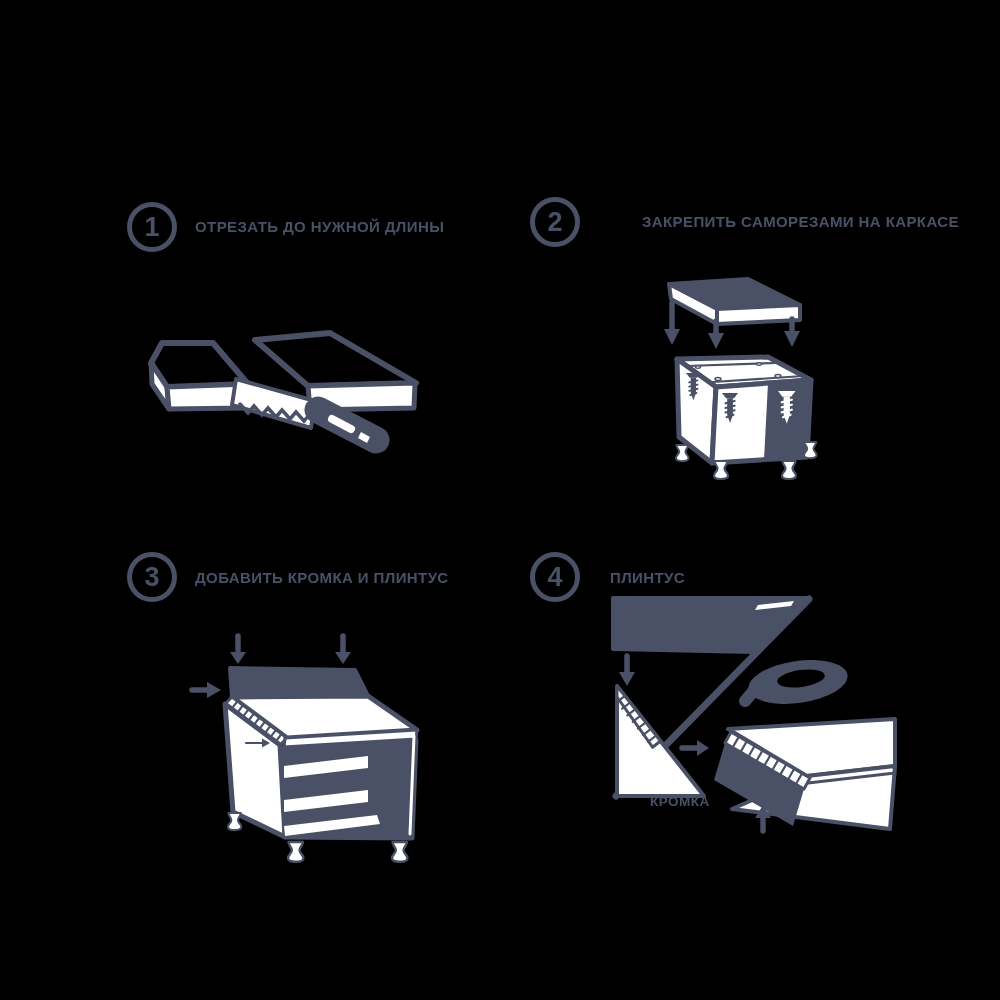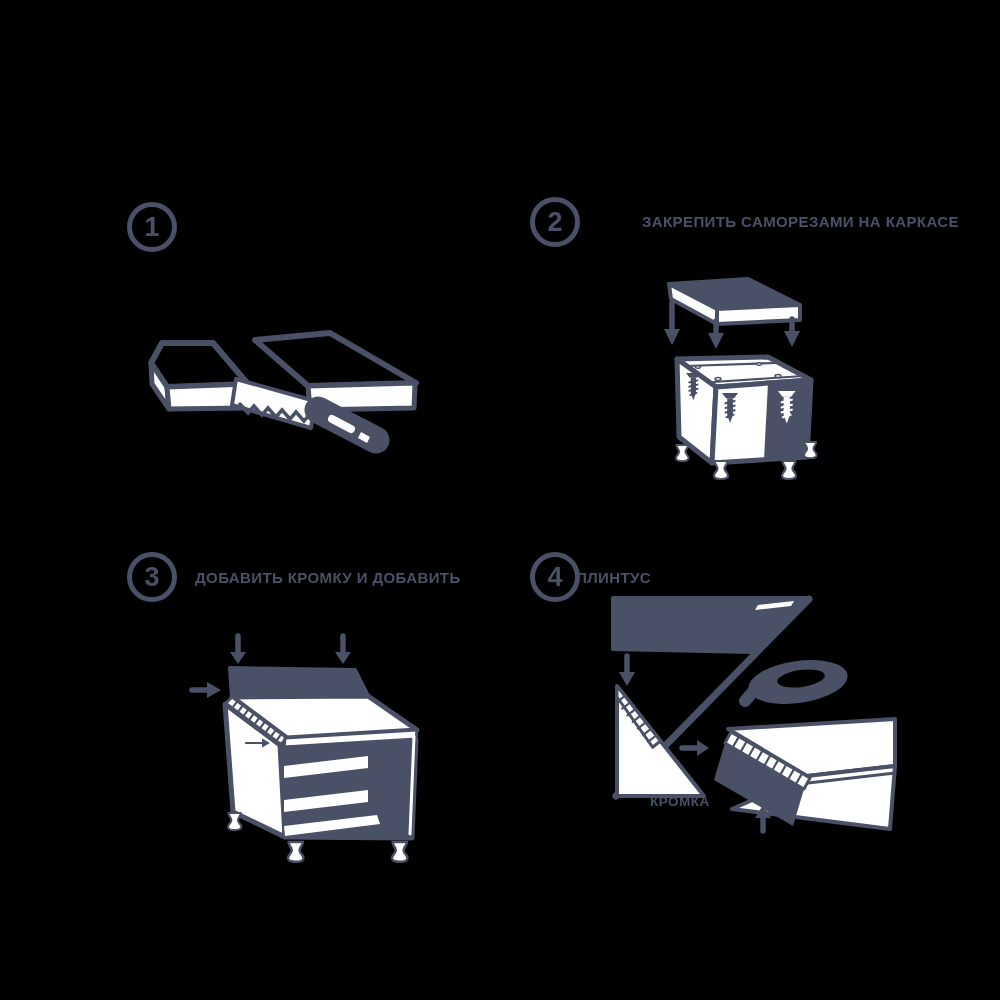--- a/index.html
+++ b/index.html
@@ -38,20 +38,21 @@
       <path d="M3,9 L11,7 M3,13 L11,11 M3,17 L11,15 M4,21 L10,19" stroke="currentColor" stroke-width="1.8" fill="none" stroke-linecap="round"></path>
     </g>
     <g id="foot">
       <path d="M0.5,0 H13.5 C13.5,3.5 10.5,4.5 10.5,7.5 C10.5,10.5 14,11.5 14,14.5 C14,17 11.5,18 7,18 C2.5,18 0,17 0,14.5 C0,11.5 3.5,10.5 3.5,7.5 C3.5,4.5 0.5,3.5 0.5,0 Z" fill="var(--paper)" stroke="currentColor" stroke-width="2.2" stroke-linejoin="round"></path>
     </g>
   </svg>
 
   <div class="badge" style="left:127px;top:202px;">
     <span>1</span>
   </div>
+  <div class="title" style="left:195px;top:218px;">ОТРЕЗАТЬ ДО НУЖНОЙ ДЛИНЫ</div>
 
   <svg class="illus" style="left:118px;top:322px;" width="340" height="150" viewBox="0 0 340 150">
     <g>
       <polygon class="bgface" points="44,21 95,21 130,62 49,65 33,41"></polygon>
       <polygon class="paper" points="33,41 49,65 51,87 34,62"></polygon>
       <polygon class="paper" points="49,65 130,62 129,86 51,87"></polygon>
     </g>
     <g>
       <polygon class="bgface" points="137,18 212,11 298,61 190,64"></polygon>
       <polygon class="paper" points="190,64 297,61 296,86 192,88"></polygon>
@@ -104,21 +105,21 @@
       <use href="#foot" transform="translate(46,180) scale(0.9)" style="color:var(--ink)"></use>
       <use href="#foot" transform="translate(84,196)" style="color:var(--ink)"></use>
       <use href="#foot" transform="translate(152,196)" style="color:var(--ink)"></use>
       <use href="#foot" transform="translate(174,177) scale(0.9)" style="color:var(--ink)"></use>
     </g>
   </svg>
 
   <div class="badge" style="left:127px;top:552px;">
     <span>3</span>
   </div>
-  <div class="title" style="left:195px;top:569px;">ДОБАВИТЬ КРОМКУ И ДОБАВИТЬ</div>
+  <div class="title" style="left:195px;top:569px;">ДОБАВИТЬ КРОМКА И ПЛИНТУС</div>
 
   <svg class="illus" style="left:172px;top:616px;" width="280" height="265" viewBox="0 0 280 265">
     <g>
       <path class="shaft" d="M66,20 V36"></path>
         <polygon class="arrowhead" points="58,36 74,36 66,48"></polygon>
     </g>
     <g>
       <path class="shaft" d="M171,20 V36"></path>
         <polygon class="arrowhead" points="163,36 179,36 171,48"></polygon>
     </g>
@@ -146,21 +147,21 @@
       <polygon fill="var(--paper)" points="112,210 205,199 208,208 113,220"></polygon>
     </g>
     <use href="#foot" transform="translate(56,197) scale(0.95)" style="color:var(--ink)"></use>
     <use href="#foot" transform="translate(116,226) scale(1.1)" style="color:var(--ink)"></use>
     <use href="#foot" transform="translate(220,226) scale(1.1)" style="color:var(--ink)"></use>
   </svg>
 
   <div class="badge" style="left:530px;top:552px;">
     <span>4</span>
   </div>
-  <div class="title" style="left:576px;top:569px;">ПЛИНТУС</div>
+  <div class="title" style="left:610px;top:569px;">ПЛИНТУС</div>
 
   <svg class="illus" style="left:600px;top:590px;" width="300" height="250" viewBox="0 0 300 250">
     <g>
       <polygon class="dark" stroke-width="5" points="13,8 210,8 152,62 13,59"></polygon>
       <polygon fill="var(--paper)" points="158,15 194,11 191,16 155,20"></polygon>
     </g>
     <line class="inkline" stroke-width="7" x1="209" y1="9" x2="16" y2="206"></line>
     <g>
       <path class="shaft" d="M27,66 V82"></path>
         <polygon class="arrowhead" points="19,82 35,82 27,96"></polygon>

